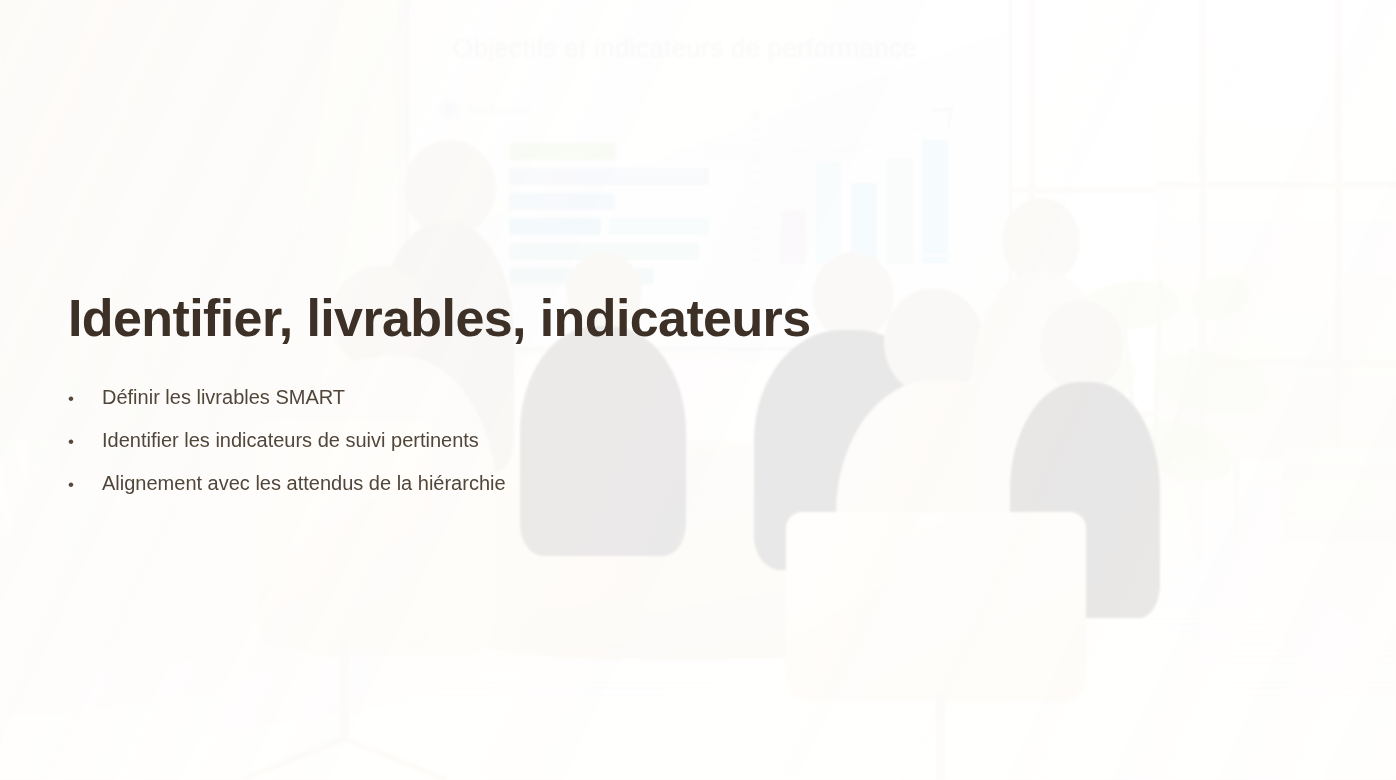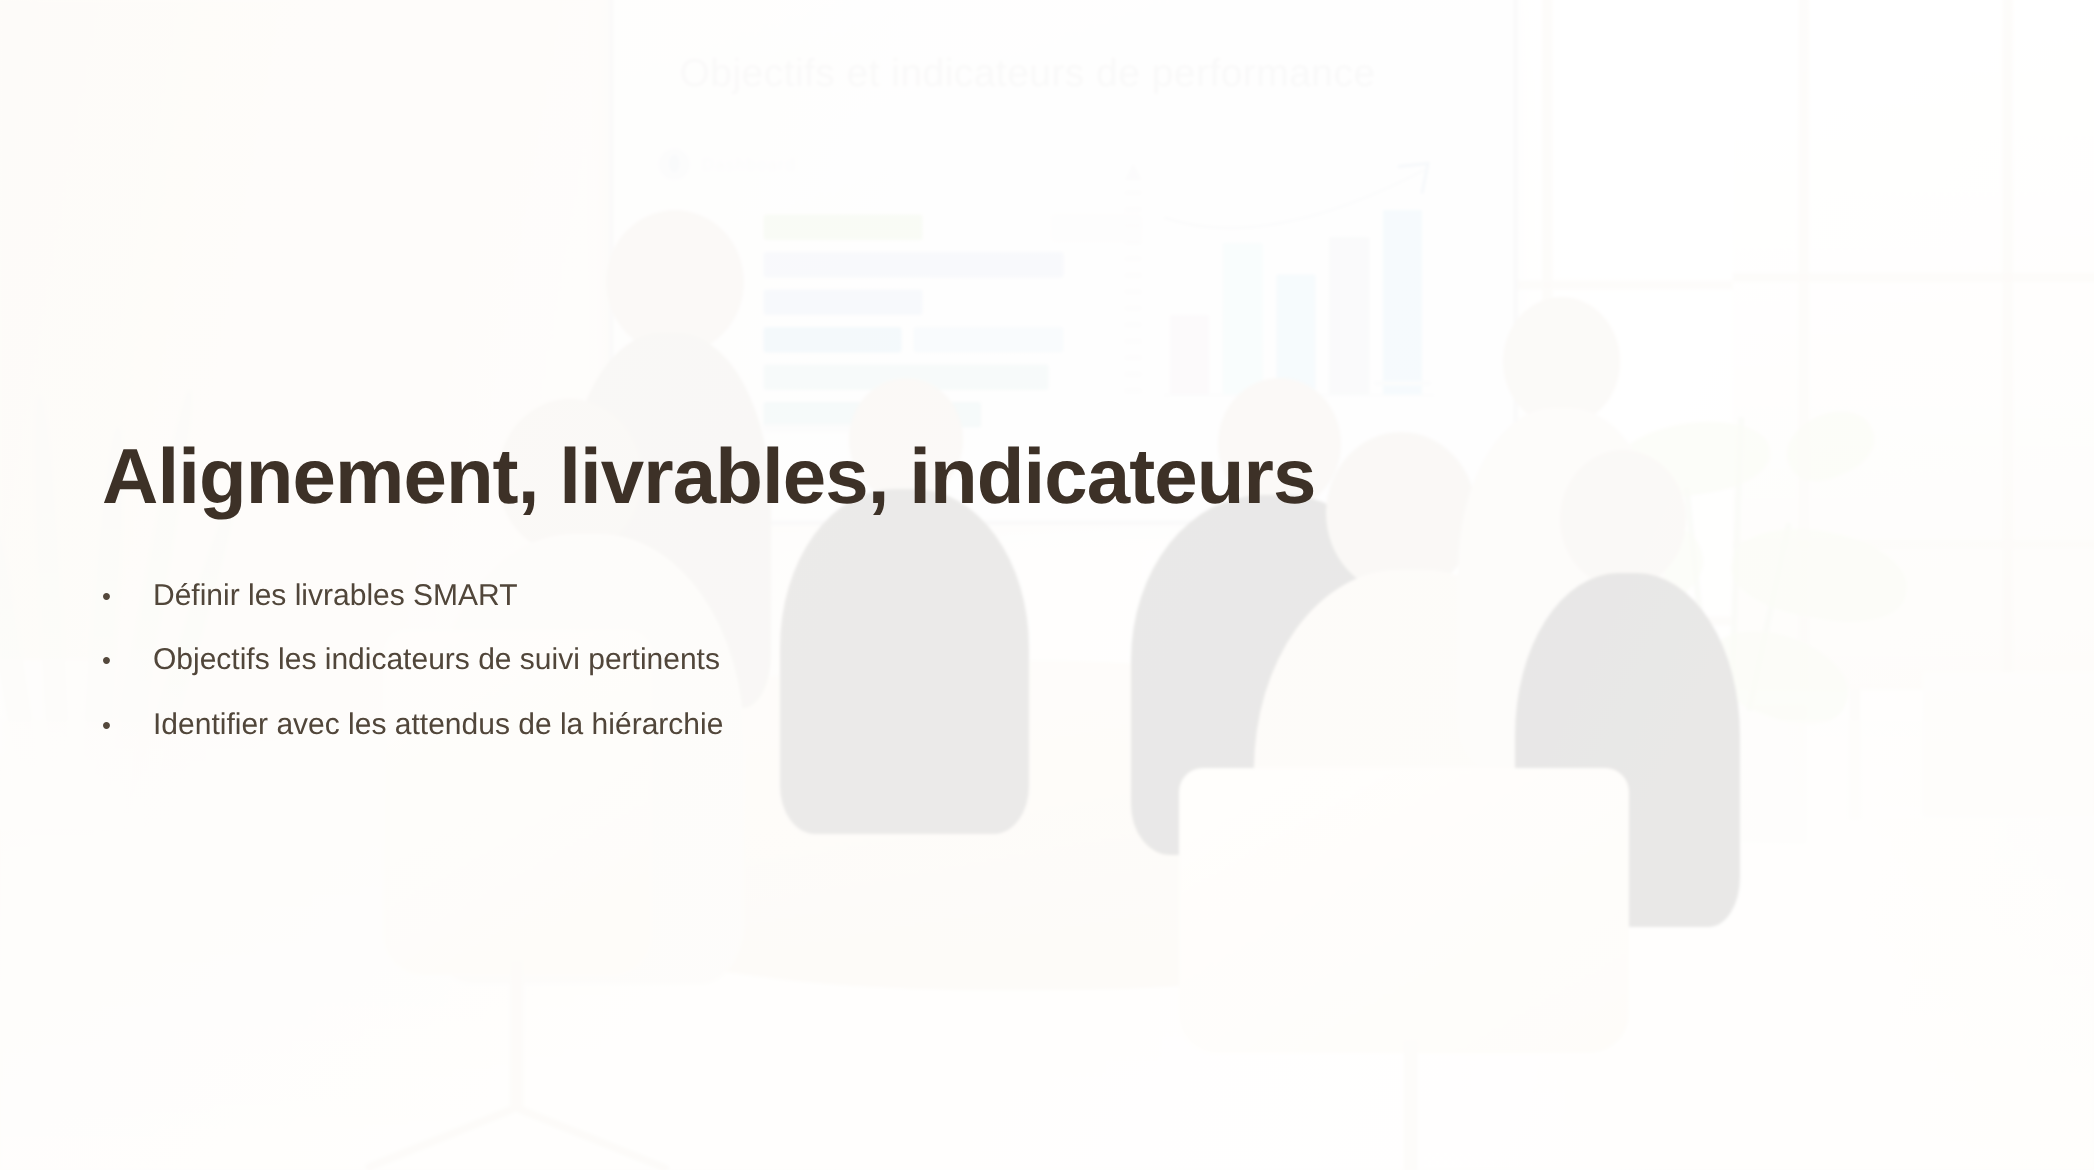--- a/index.html
+++ b/index.html
@@ -536,32 +536,32 @@
       </div>
 
     </div>
 
     <div class="wash-warm"></div>
     <div class="wash"></div>
   </div>
 
   <div class="content">
 
-    <div class="title">Alignement, livrables, indicateurs</div>
+    <div class="title">Identifier, livrables, indicateurs</div>
 
     <div class="bullets" id="bullets">
         <div class="bullet">
           <span class="marker">•</span>
           <span class="btext">Définir les livrables SMART</span>
         </div>
         <div class="bullet">
           <span class="marker">•</span>
-          <span class="btext">Objectifs les indicateurs de suivi pertinents</span>
+          <span class="btext">Identifier les indicateurs de suivi pertinents</span>
         </div>
         <div class="bullet">
           <span class="marker">•</span>
-          <span class="btext">Identifier avec les attendus de la hiérarchie</span>
+          <span class="btext">Alignement avec les attendus de la hiérarchie</span>
         </div>
       </div>
 
   </div>
 
 </div>
 
 </body></html>

